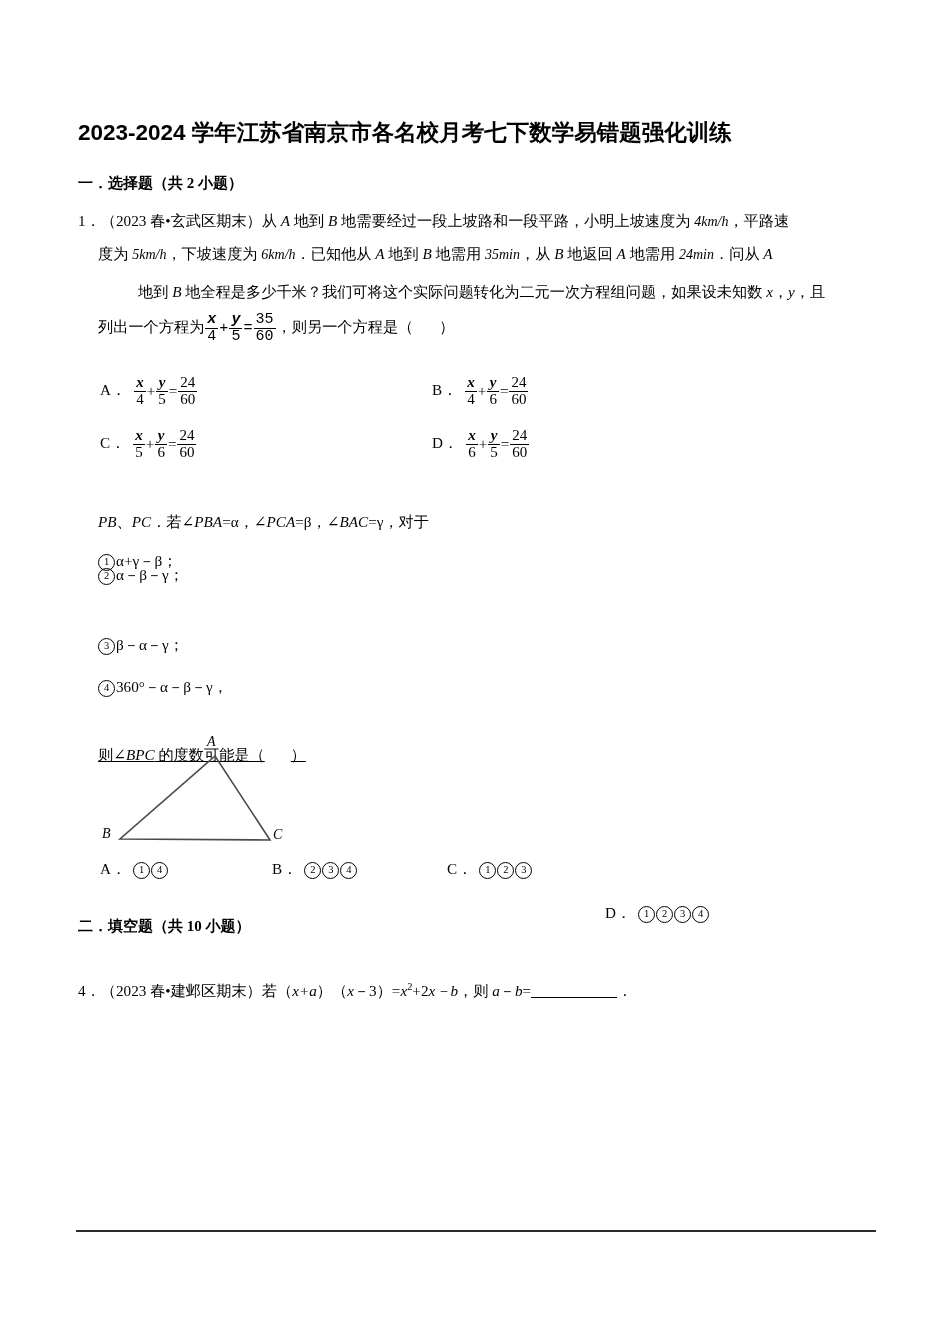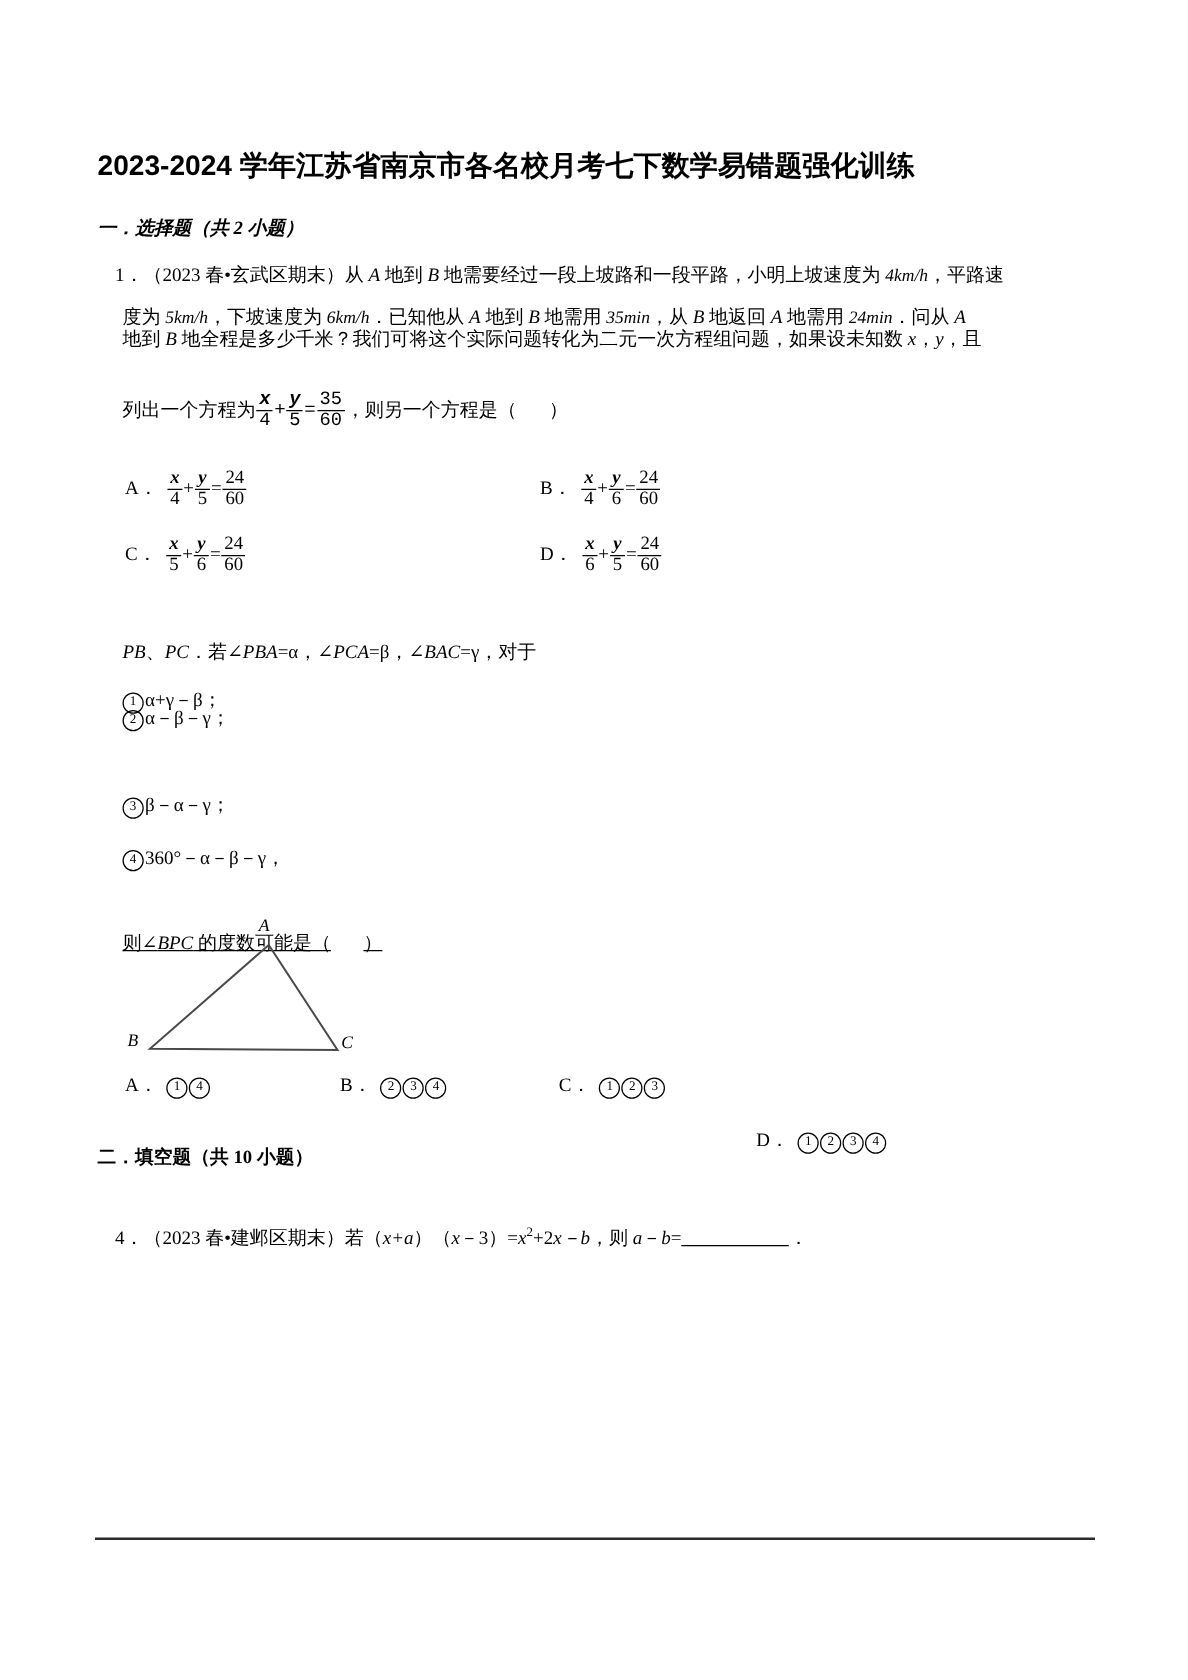--- a/index.html
+++ b/index.html
@@ -38,32 +38,32 @@
 
   
   .section-head {
     position: absolute;
     left: 78px;
     font-weight: bold;
     font-size: 15px;
     line-height: 22px;
     white-space: nowrap;
   }
-  #sec-choice { top: 172px; font-style: italic; }
+  #sec-choice { top: 172px; }
   #sec-fill   { top: 915px; }
 
   
   .qline {
     position: absolute;
     font-size: 15.2px;
     line-height: 22px;
     white-space: nowrap;
   }
   .indent { left: 98px; }
-  .flush  { left: 92px; }
+  .flush  { left: 78px; }
 
   
   i.v { font-style: italic; font-family: "Liberation Serif", serif; }
   .sm { font-size: 14px; }
 
   sup { font-size: 0.68em; vertical-align: super; line-height: 0; }
 
   
   .frac {
     display: inline-block;
@@ -150,21 +150,21 @@
   <div class="section-head" id="sec-choice">一．选择题（共 2 小题）</div>
 
   <div class="qline flush" style="top:210px;">
     <span>1．</span><span>（2023 春•玄武区期末）</span><span>从 </span><i class="v">A</i><span> 地到 </span><i class="v">B</i><span> 地需要经过一段上坡路和一段平路，小明上坡速度为 </span><i class="v sm">4km/h</i><span>，平路速</span>
   </div>
 
   <div class="qline indent" style="top:243px;">
     <span>度为 </span><i class="v sm">5km/h</i><span>，下坡速度为 </span><i class="v sm">6km/h</i><span>．已知他从 </span><i class="v">A</i><span> 地到 </span><i class="v">B</i><span> 地需用 </span><i class="v sm">35min</i><span>，从 </span><i class="v">B</i><span> 地返回 </span><i class="v">A</i><span> 地需用 </span><i class="v sm">24min</i><span>．问从 </span><i class="v">A</i>
   </div>
 
-  <div class="qline indent" style="top:261px;">
+  <div class="qline indent" style="top:281px;margin-left:40px;">
     <span>地到 </span><i class="v">B</i><span> 地全程是多少千米？我们可将这个实际问题转化为二元一次方程组问题，如果设未知数 </span><i class="v">x</i><span>，</span><i class="v">y</i><span>，且</span>
   </div>
 
   <div class="qline indent" style="top:312px;font-family:Liberation Mono, monospace;">
     <span>列出一个方程为</span><span class="eqrow"><span class="frac italicvar"><span class="num">x</span><span class="den">4</span></span><span>+</span><span class="frac italicvar"><span class="num">y</span><span class="den">5</span></span><span>=</span><span class="frac"><span class="num">35</span><span class="den">60</span></span></span><span>，则另一个方程是（</span><span style="display:inline-block;width:26px"></span><span>）</span>
   </div>
 
   <div class="opt" style="left:100px; top:375px;">
     <span class="lab">A．</span><span class="eqrow"><span class="frac italicvar"><span class="num">x</span><span class="den">4</span></span><span>+</span><span class="frac italicvar"><span class="num">y</span><span class="den">5</span></span><span>=</span><span class="frac"><span class="num">24</span><span class="den">60</span></span></span>
   </div>

